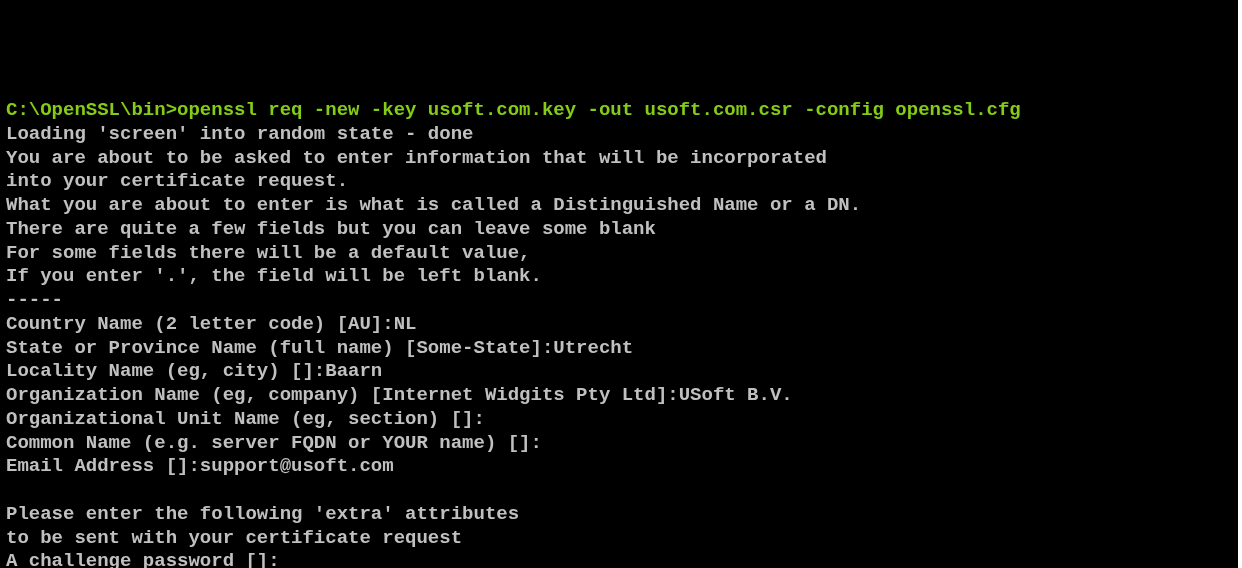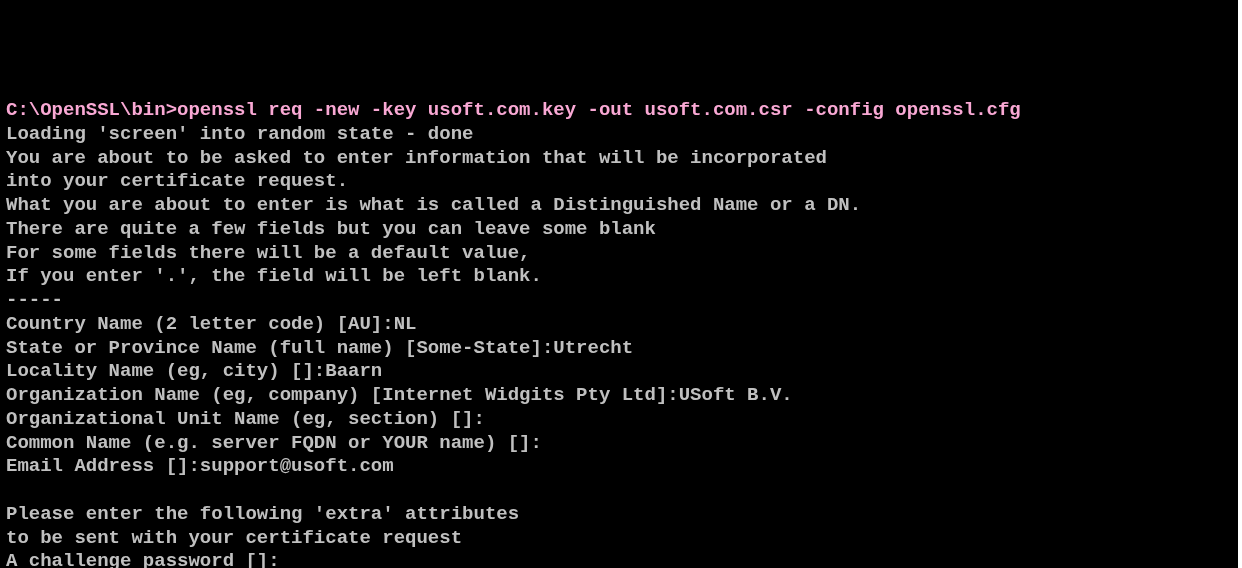--- a/index.html
+++ b/index.html
@@ -20,21 +20,21 @@
     }
     .scrollbar {
       position: absolute;
       right: 0;
       top: 0;
       width: 4px;
       height: 100%;
       background: #fff;
     }
     .line { display: block; }
-    .cmd-prompt, .cmd-text { color: #f9a8d4; }
+    .cmd-prompt, .cmd-text { color: #84cc16; }
   </style>
 </head>
 <body>
 
 
 
 <div id="term"><span class="line"><span class="cmd-prompt">C:\OpenSSL\bin&gt;</span><span class="cmd-text">openssl req -new -key usoft.com.key -out usoft.com.csr -config openssl.cfg</span></span><span class="line">Loading 'screen' into random state - done</span><span class="line">You are about to be asked to enter information that will be incorporated</span><span class="line">into your certificate request.</span><span class="line">What you are about to enter is what is called a Distinguished Name or a DN.</span><span class="line">There are quite a few fields but you can leave some blank</span><span class="line">For some fields there will be a default value,</span><span class="line">If you enter '.', the field will be left blank.</span><span class="line">-----</span><span class="line">Country Name (2 letter code) [AU]:NL</span><span class="line">State or Province Name (full name) [Some-State]:Utrecht</span><span class="line">Locality Name (eg, city) []:Baarn</span><span class="line">Organization Name (eg, company) [Internet Widgits Pty Ltd]:USoft B.V.</span><span class="line">Organizational Unit Name (eg, section) []:</span><span class="line">Common Name (e.g. server FQDN or YOUR name) []:</span><span class="line">Email Address []:support@usoft.com</span><span class="line">&nbsp;</span><span class="line">Please enter the following 'extra' attributes</span><span class="line">to be sent with your certificate request</span><span class="line">A challenge password []:</span></div>
 <div class="scrollbar"></div>
 
 

